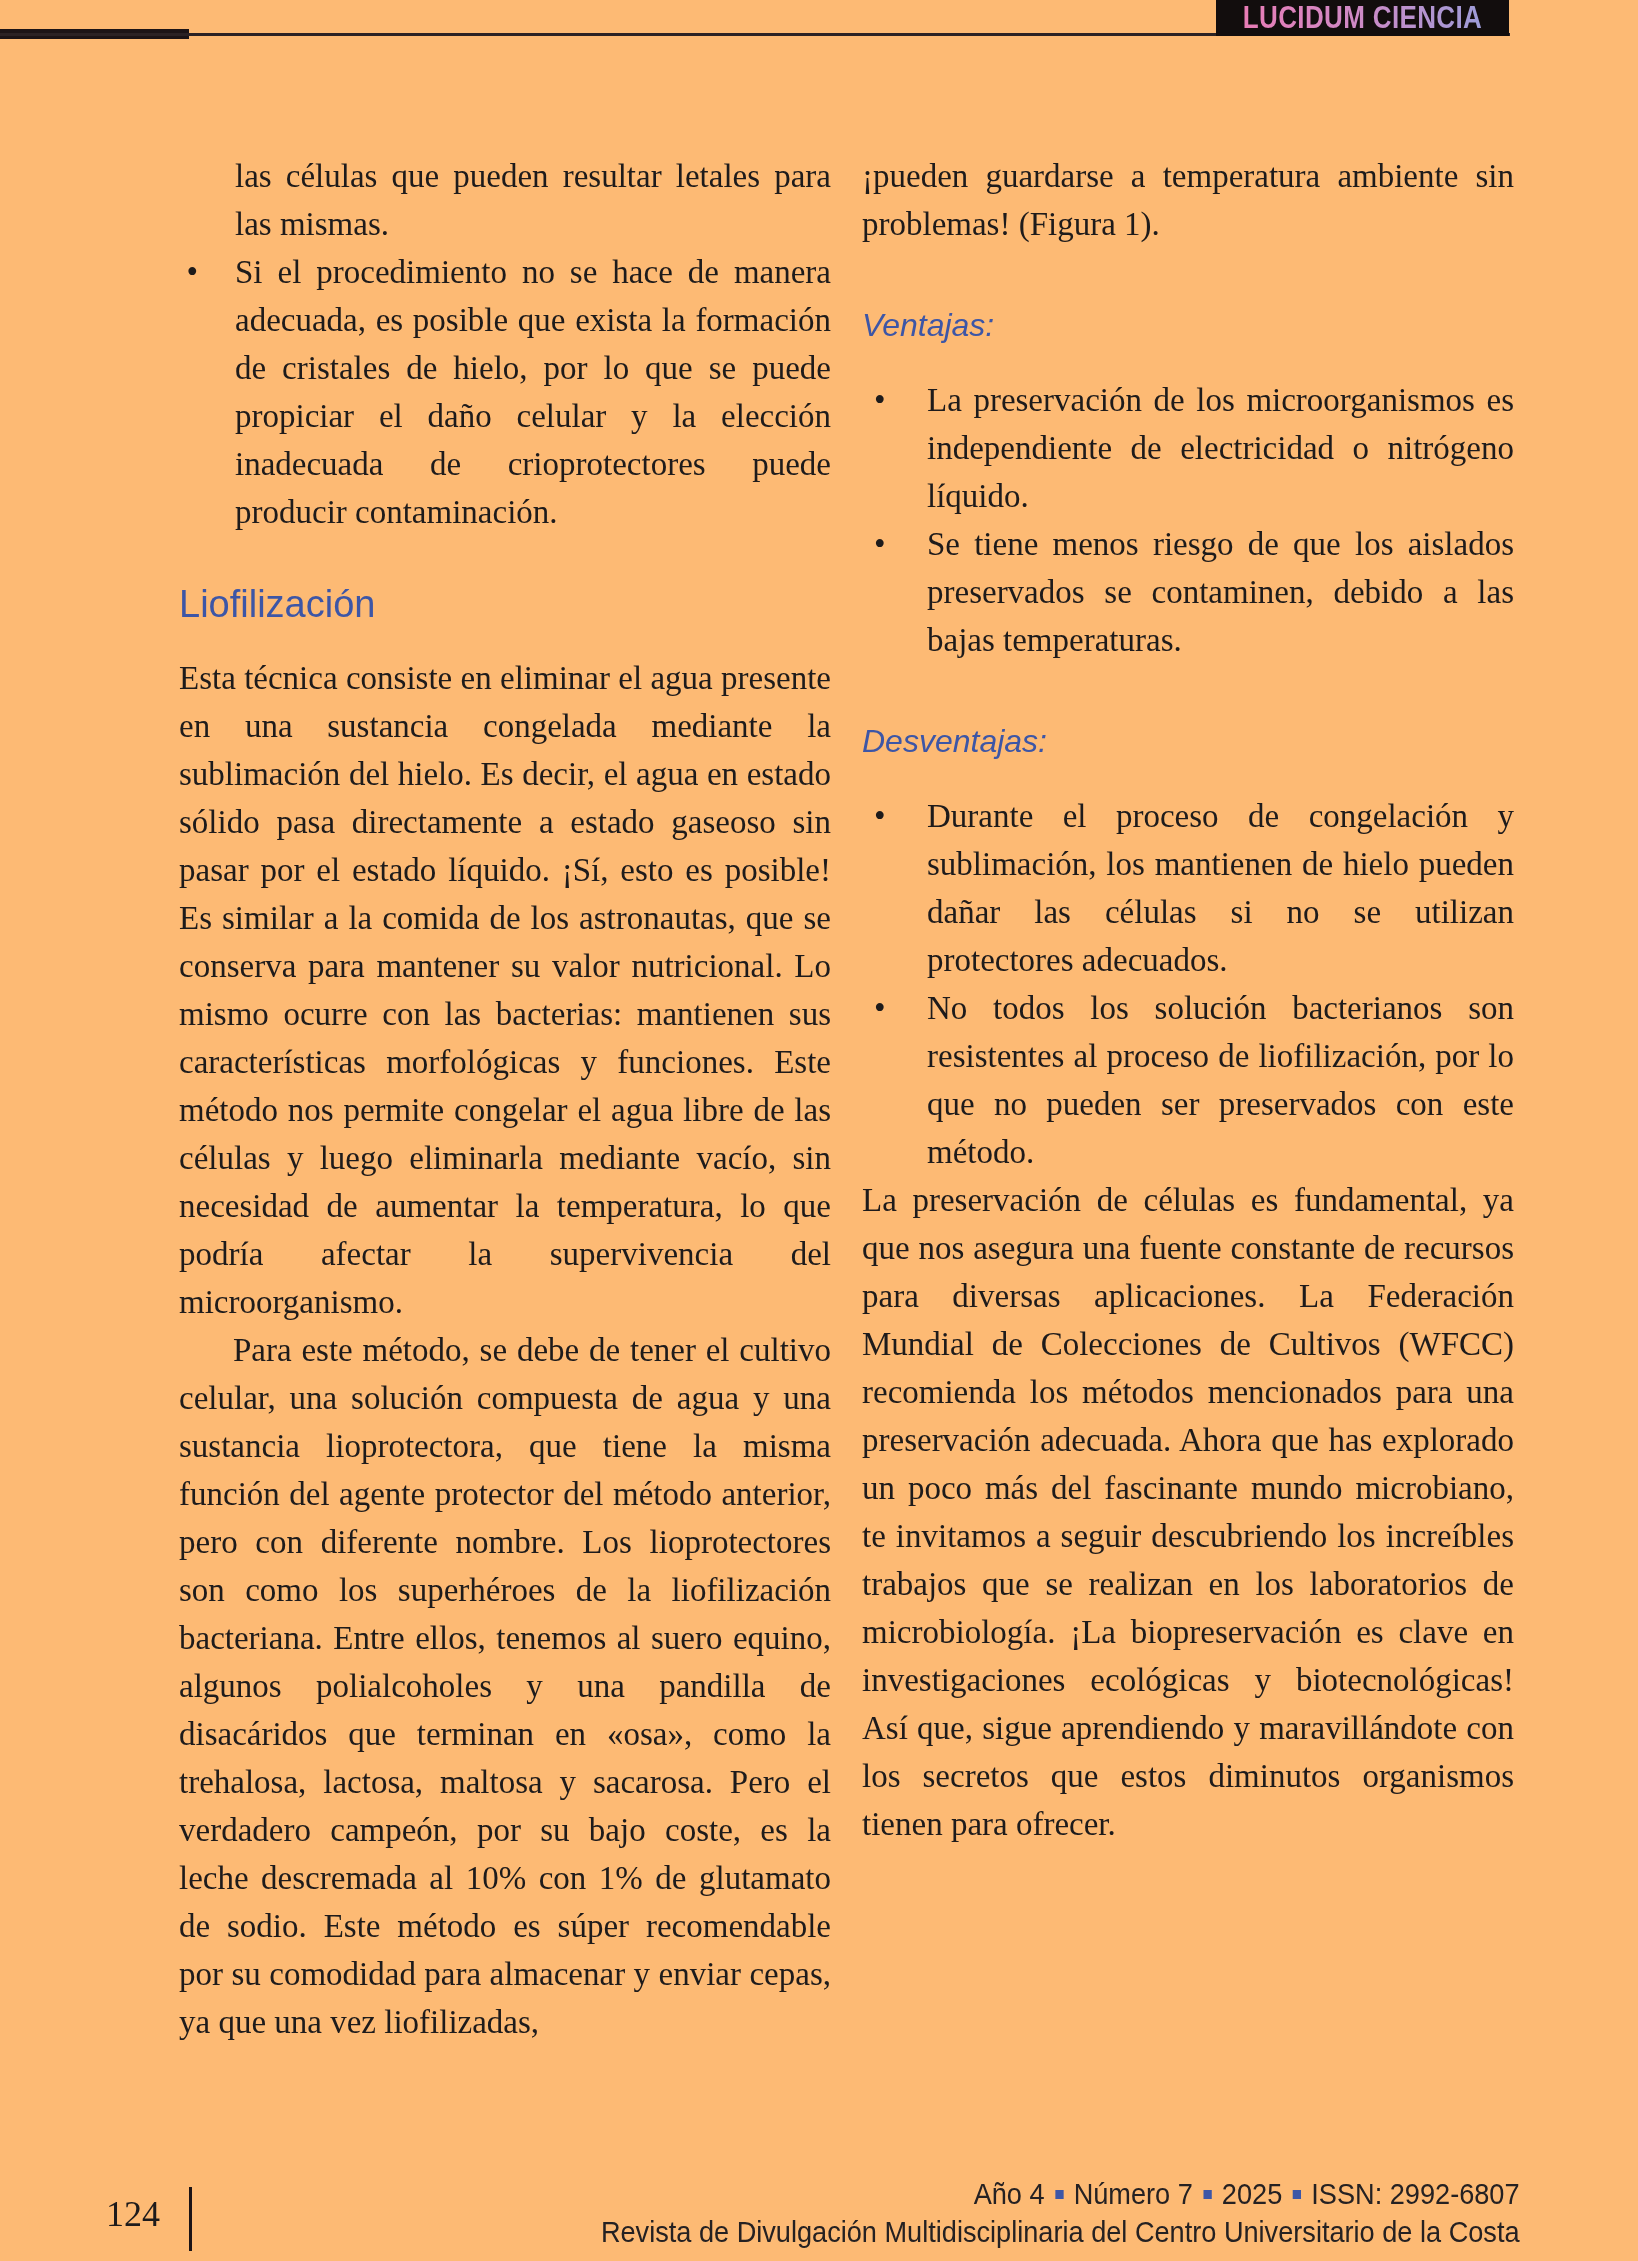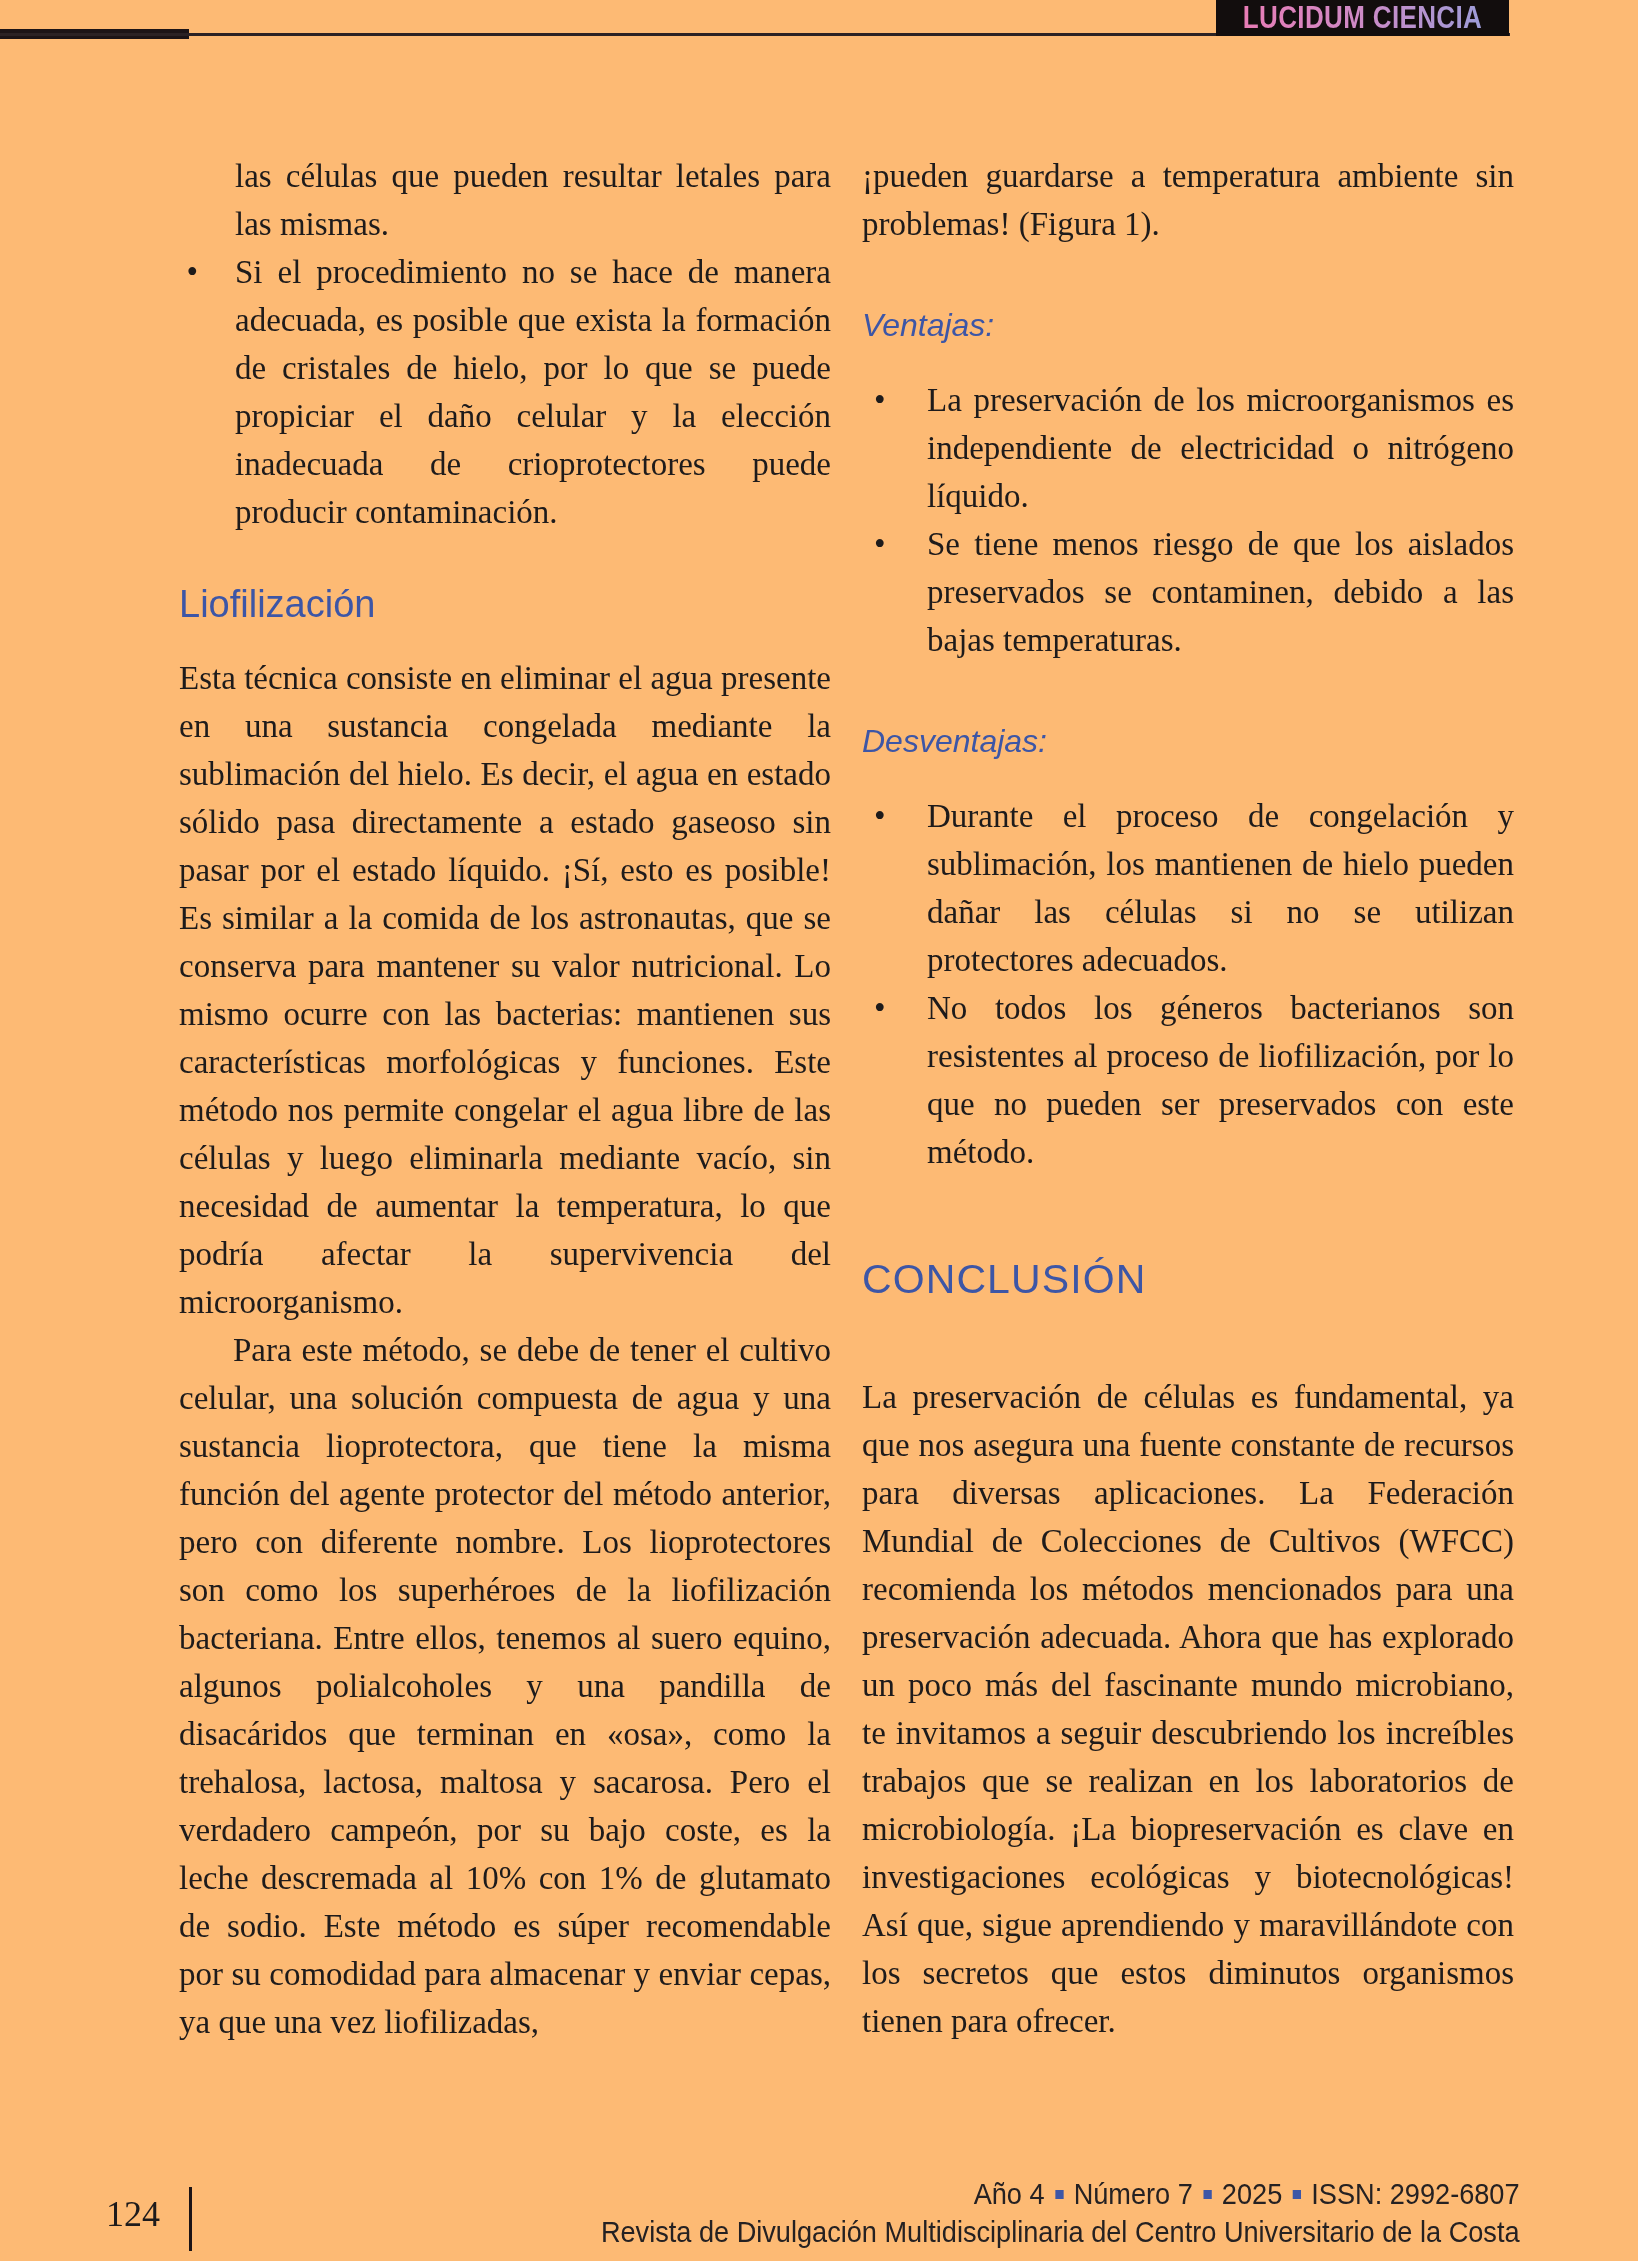--- a/index.html
+++ b/index.html
@@ -89,24 +89,23 @@
       <span>Se tiene menos riesgo de que los aislados preservados se contaminen, debido a las bajas temperaturas.</span>
     </div>
 
     <h3 class="h-blue h-adv">Desventajas:</h3>
     <div class="li">
       <span class="bullet">•</span>
       <span>Durante el proceso de congelación y sublimación, los mantienen de hielo pueden dañar las células si no se utilizan protectores adecuados.</span>
     </div>
     <div class="li">
       <span class="bullet">•</span>
-      <span>No todos los géneros bacterianos son resistentes al proceso de liofilización, por lo que no pueden ser preservados con este método.</span>
+      <span>No todos los solución bacterianos son resistentes al proceso de liofilización, por lo que no pueden ser preservados con este método.</span>
     </div>
 
-    <h2 class="h-blue h-conc">CONCLUSIÓN</h2>
     <p>La preservación de células es fundamental, ya que nos asegura una fuente constante de recursos para diversas aplicaciones. La Federación Mundial de Colecciones de Cultivos (WFCC) recomienda los métodos mencionados para una preservación adecuada. Ahora que has explorado un poco más del fascinante mundo microbiano, te invitamos a seguir descubriendo los increíbles trabajos que se realizan en los laboratorios de microbiología. ¡La biopreservación es clave en investigaciones ecológicas y biotecnológicas! Así que, sigue aprendiendo y maravillándote con los secretos que estos diminutos organismos tienen para ofrecer.</p>
   </section>
 
   <div class="page-num">124</div>
   <div class="page-num-bar"></div>
   <div class="footer-meta">
     <span class="line">
       <span>Año 4</span><span class="sq"></span><span>Número 7</span><span class="sq"></span><span>2025</span><span class="sq"></span><span>ISSN: 2992-6807</span>
     </span>
     <span class="line">Revista de Divulgación Multidisciplinaria del Centro Universitario de la Costa</span>

